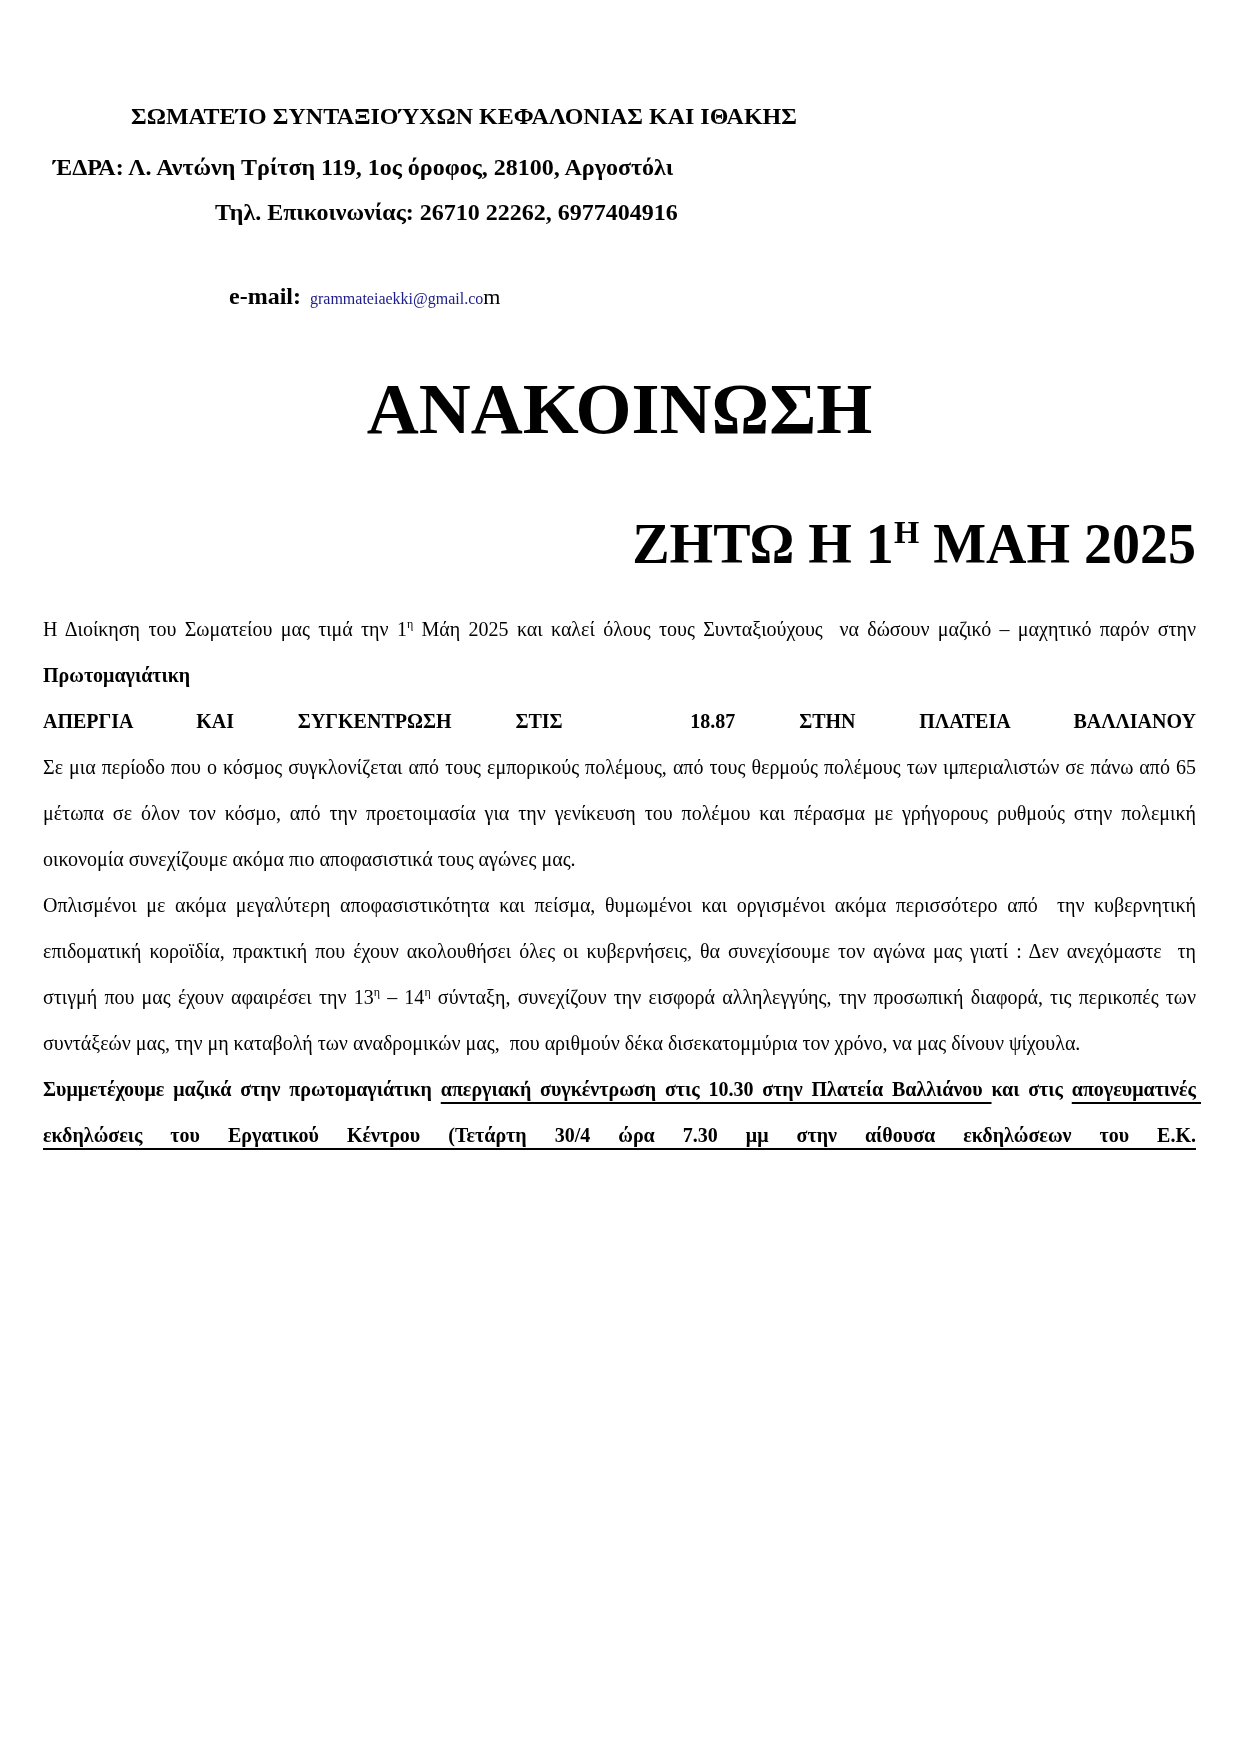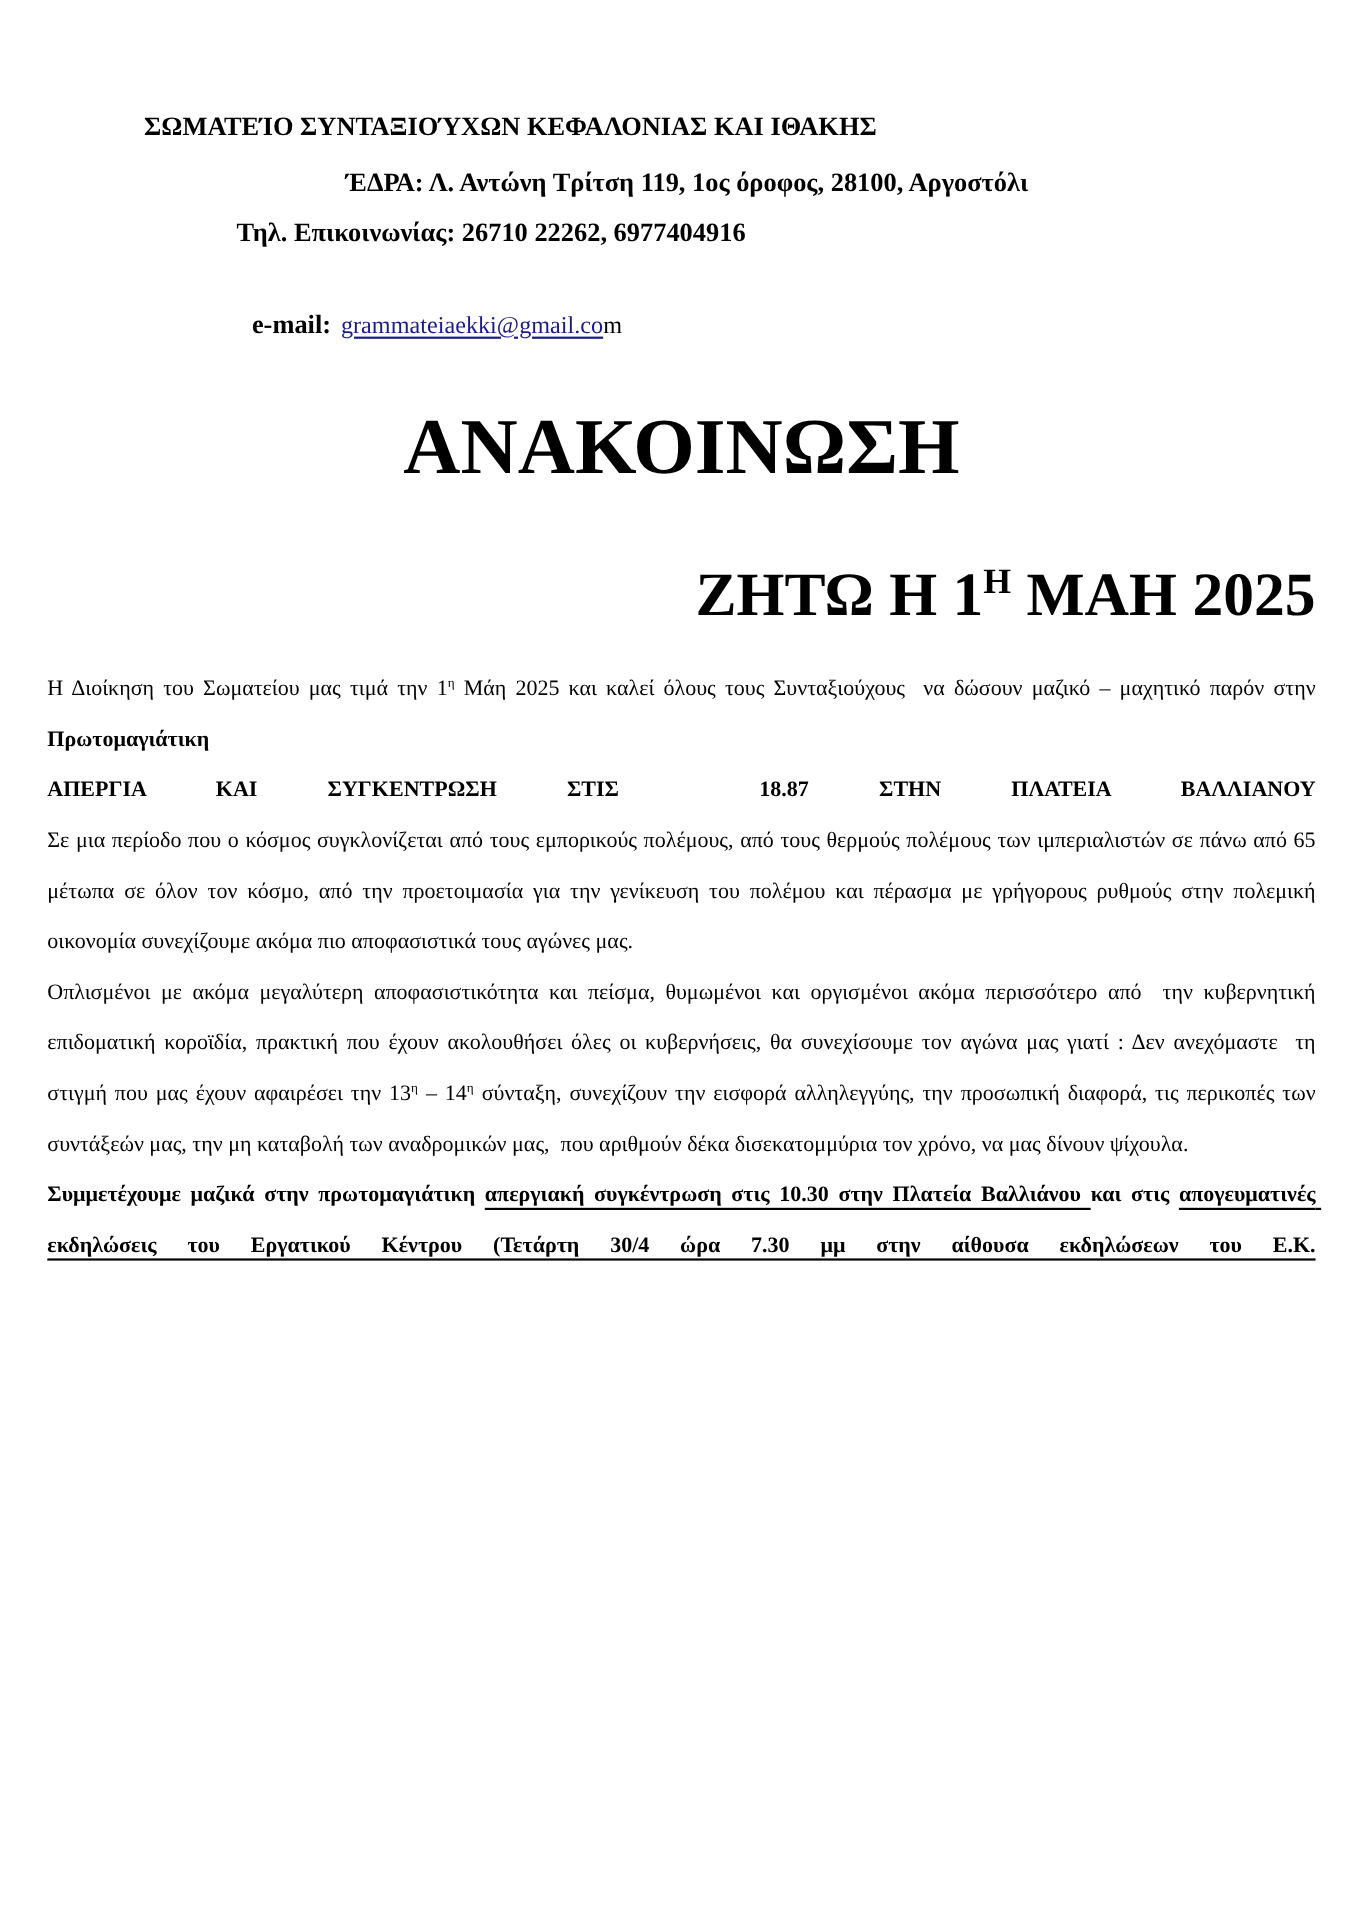--- a/index.html
+++ b/index.html
@@ -23,28 +23,27 @@
 
   
   .header-line {
     font-weight: bold;
     font-size: 24px;
     line-height: 26px;
     white-space: pre-wrap;
   }
   .h1 { padding-left: 88px;  margin: 0 0 25px 0; }
   .h2 { padding-left: 268px; margin: 0 0 17px 0; }
-  .h3 { padding-left: 2px;   margin: 0 0 19px 8px; text-align: center; }
+  .h3 { padding-left: 2px;   margin: 0 0 19px 8px; }
   .h4 { padding-left: 172px; margin: 16px 0 32px 0; }
   .h5 { padding-left: 162px; margin: 0; }
   .email-label { font-weight: bold; font-size: 24px; margin-right: 9px; }
   .email-link {
     font-weight: normal;
-    font-size: 22px;
-    text-decoration: underline;
+    font-size: 16px;
     text-underline-offset: 3px;
   }
   .email-tail { font-weight: normal; font-size: 22px; }
 
   
   .title-announcement {
     margin: 38px 0 0 0;
     text-align: center;
     font-weight: bold;
     font-size: 72px;

